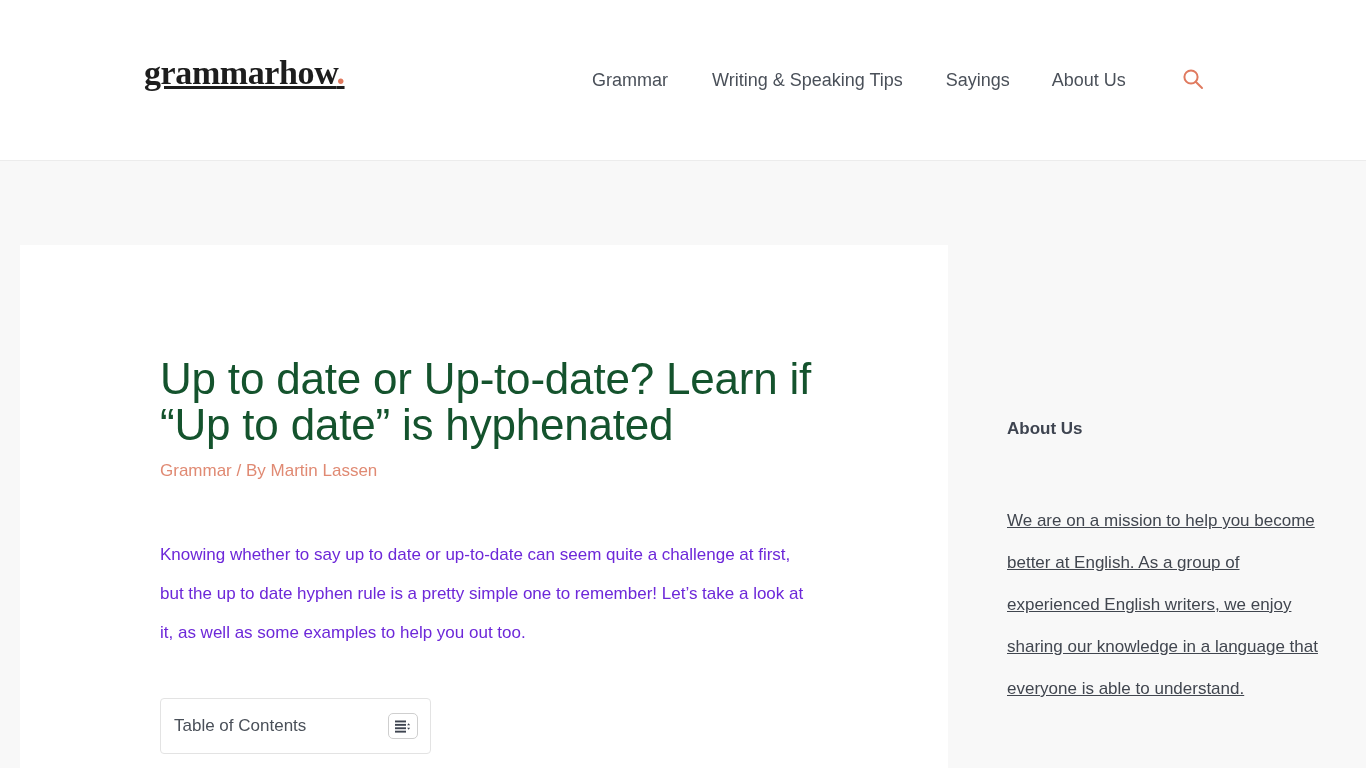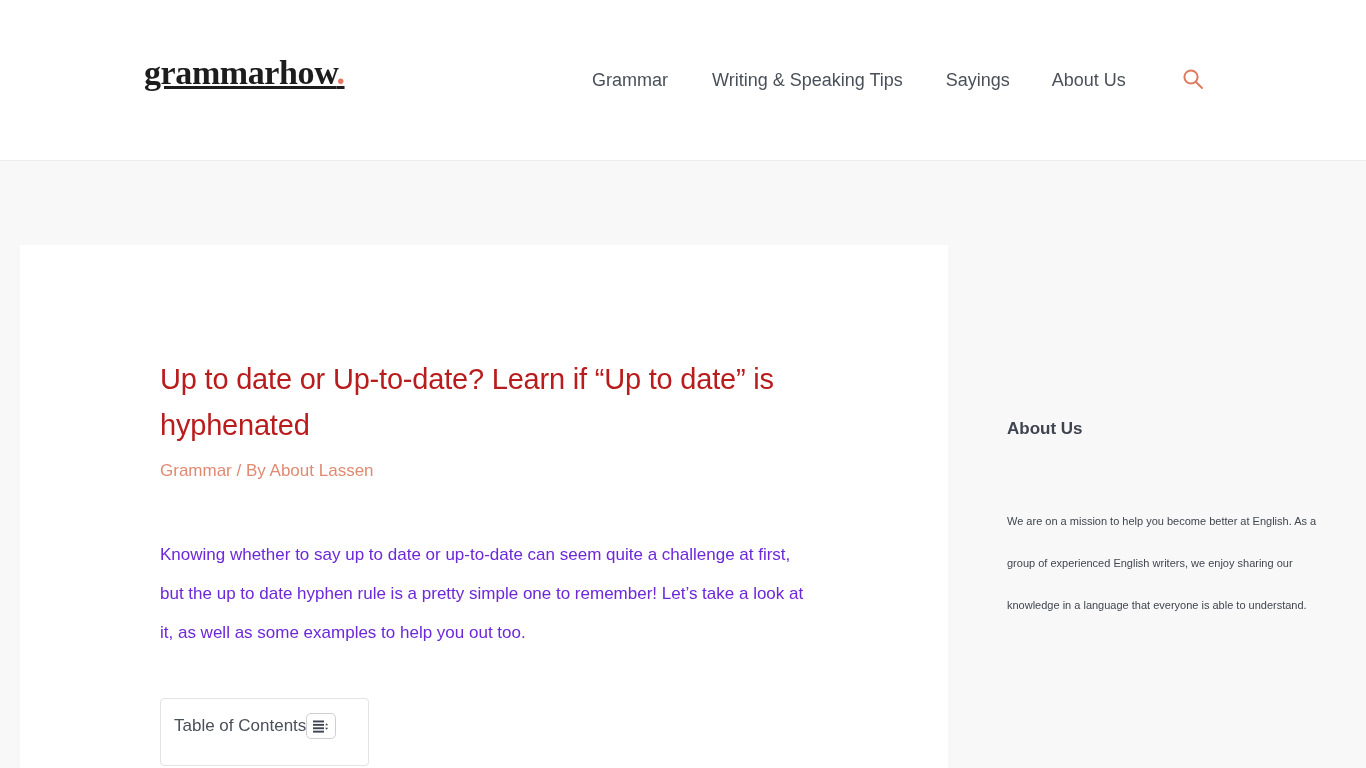--- a/index.html
+++ b/index.html
@@ -88,24 +88,24 @@
     background: #ffffff;
   }
 
   .article {
     padding: 0 0 0 140px;
   }
 
   .article-title {
     margin-top: 111px;
     width: 660px;
-    font-size: 29px;
+    font-size: 44px;
     font-weight: 400;
     line-height: 46px;
-    color: #b91c1c;
+    color: #14532d;
     letter-spacing: -0.2px;
   }
 
   .byline {
     margin-top: 11px;
     font-size: 17px;
     line-height: 24px;
     color: #e08a73;
   }
   .byline a {
@@ -117,27 +117,28 @@
   .article-body {
     margin-top: 52px;
     width: 655px;
     font-size: 17px;
     line-height: 39px;
     color: #6d28d9;
   }
 
   .toc-box {
     margin-top: 46px;
-    width: 209px;
+    width: 271px;
     border: 1px solid #e3e3e3;
     border-radius: 4px;
     background: #fff;
-    padding: 14px 12px 26px 13px;
-    display: flex;
-    align-items: center;
+    padding: 14px 12px 14px 13px;
+    display: flex;
+    align-items: center;
+    justify-content: space-between;
   }
   .toc-title {
     font-size: 17px;
     color: #4a5059;
     line-height: 22px;
   }
   .toc-toggle {
     width: 30px;
     height: 26px;
     border: 1px solid #cfcfcf;
@@ -162,23 +163,24 @@
     font-size: 17px;
     font-weight: 700;
     color: #3e4450;
     line-height: 24px;
     margin-top: 172px;
   }
 
   .widget-text {
     margin-top: 59px;
     width: 320px;
-    font-size: 11px;
+    font-size: 17px;
     line-height: 42px;
     color: #41464f;
+    text-decoration: underline;
   }
 </style>
 </head>
 <body>
 
 <header class="site-header">
 
   <a class="logo">
     <span>grammarhow</span><span class="dot">.</span>
   </a>
@@ -200,21 +202,21 @@
 </header>
 
 <div class="page">
 
   <main class="content-card">
     <article class="article">
 
       <h1 class="article-title">Up to date or Up-to-date? Learn if “Up to date” is hyphenated</h1>
 
       <div class="byline">
-        <a>Grammar</a><span> / </span><span>By </span><a>About Lassen</a>
+        <a>Grammar</a><span> / </span><span>By </span><a>Martin Lassen</a>
       </div>
 
       <p class="article-body">Knowing whether to say up to date or up-to-date can seem quite a challenge at first, but the up to date hyphen rule is a pretty simple one to remember! Let’s take a look at it, as well as some examples to help you out too.</p>
 
       <div class="toc-box">
         <span class="toc-title">Table of Contents</span>
         <span class="toc-toggle">
           <svg width="16" height="13" viewBox="0 0 16 13" fill="none">
             <rect x="0" y="0.5" width="11" height="1.9" fill="#3e4450"></rect>
             <rect x="0" y="3.9" width="11" height="1.9" fill="#3e4450"></rect>

